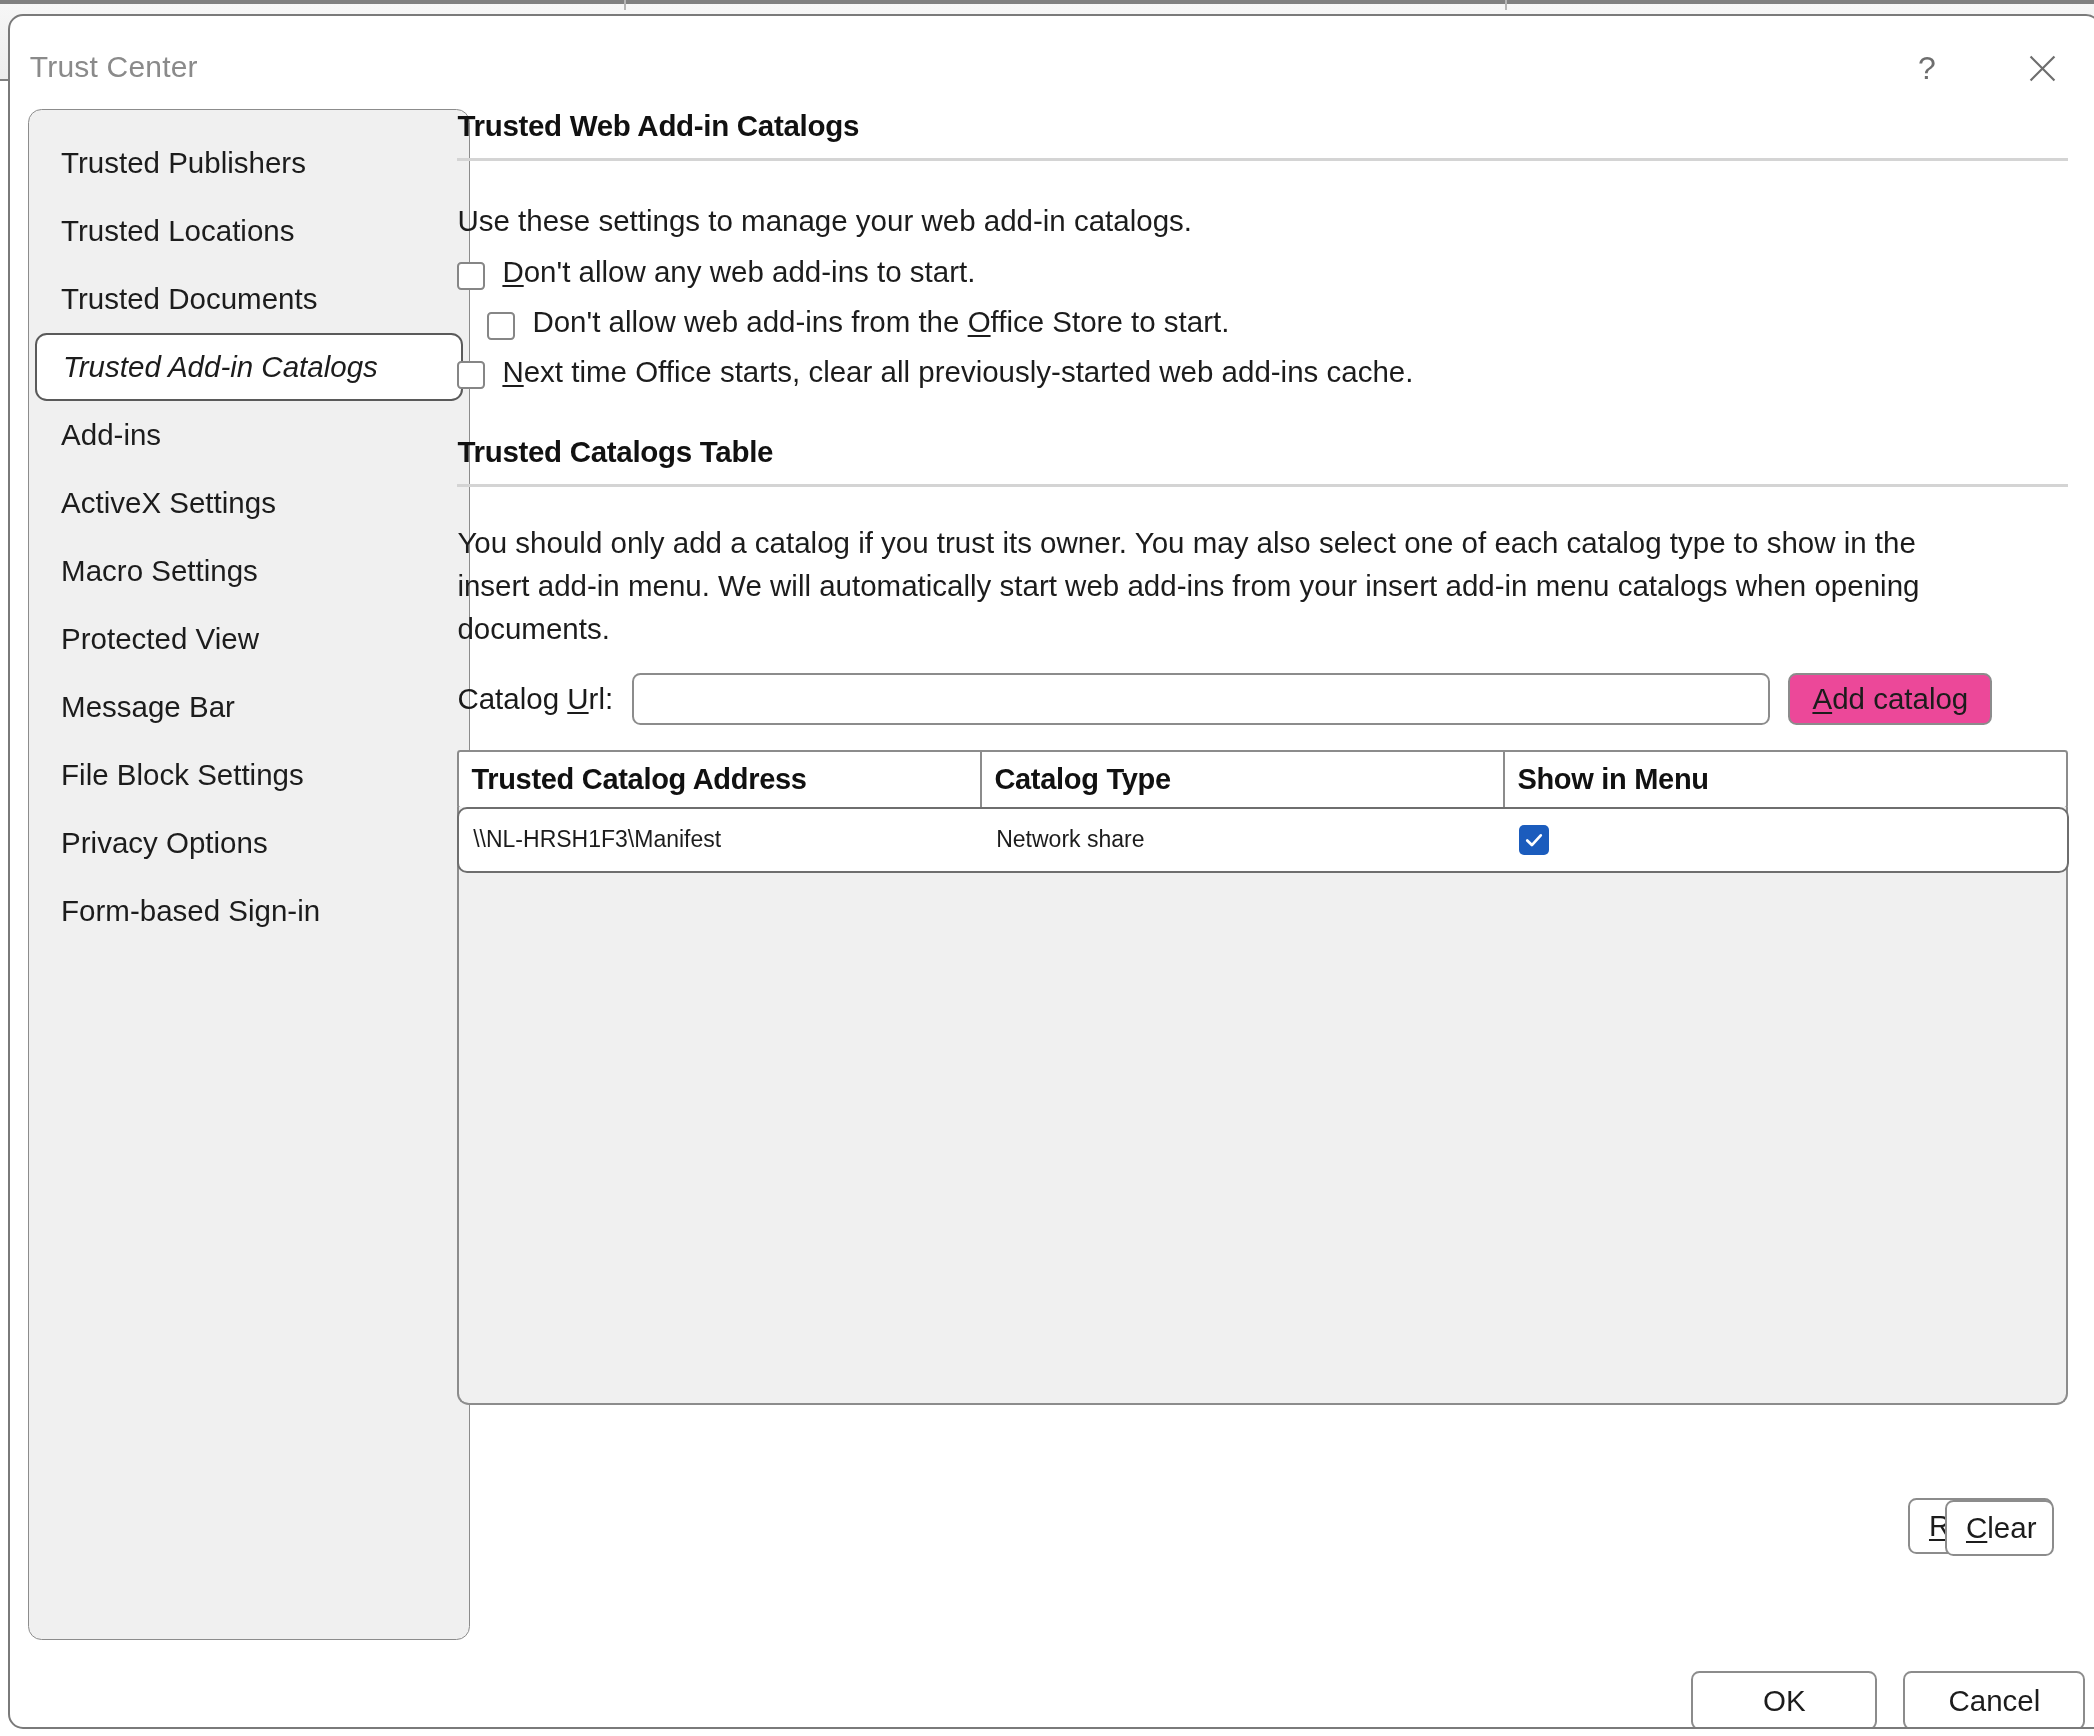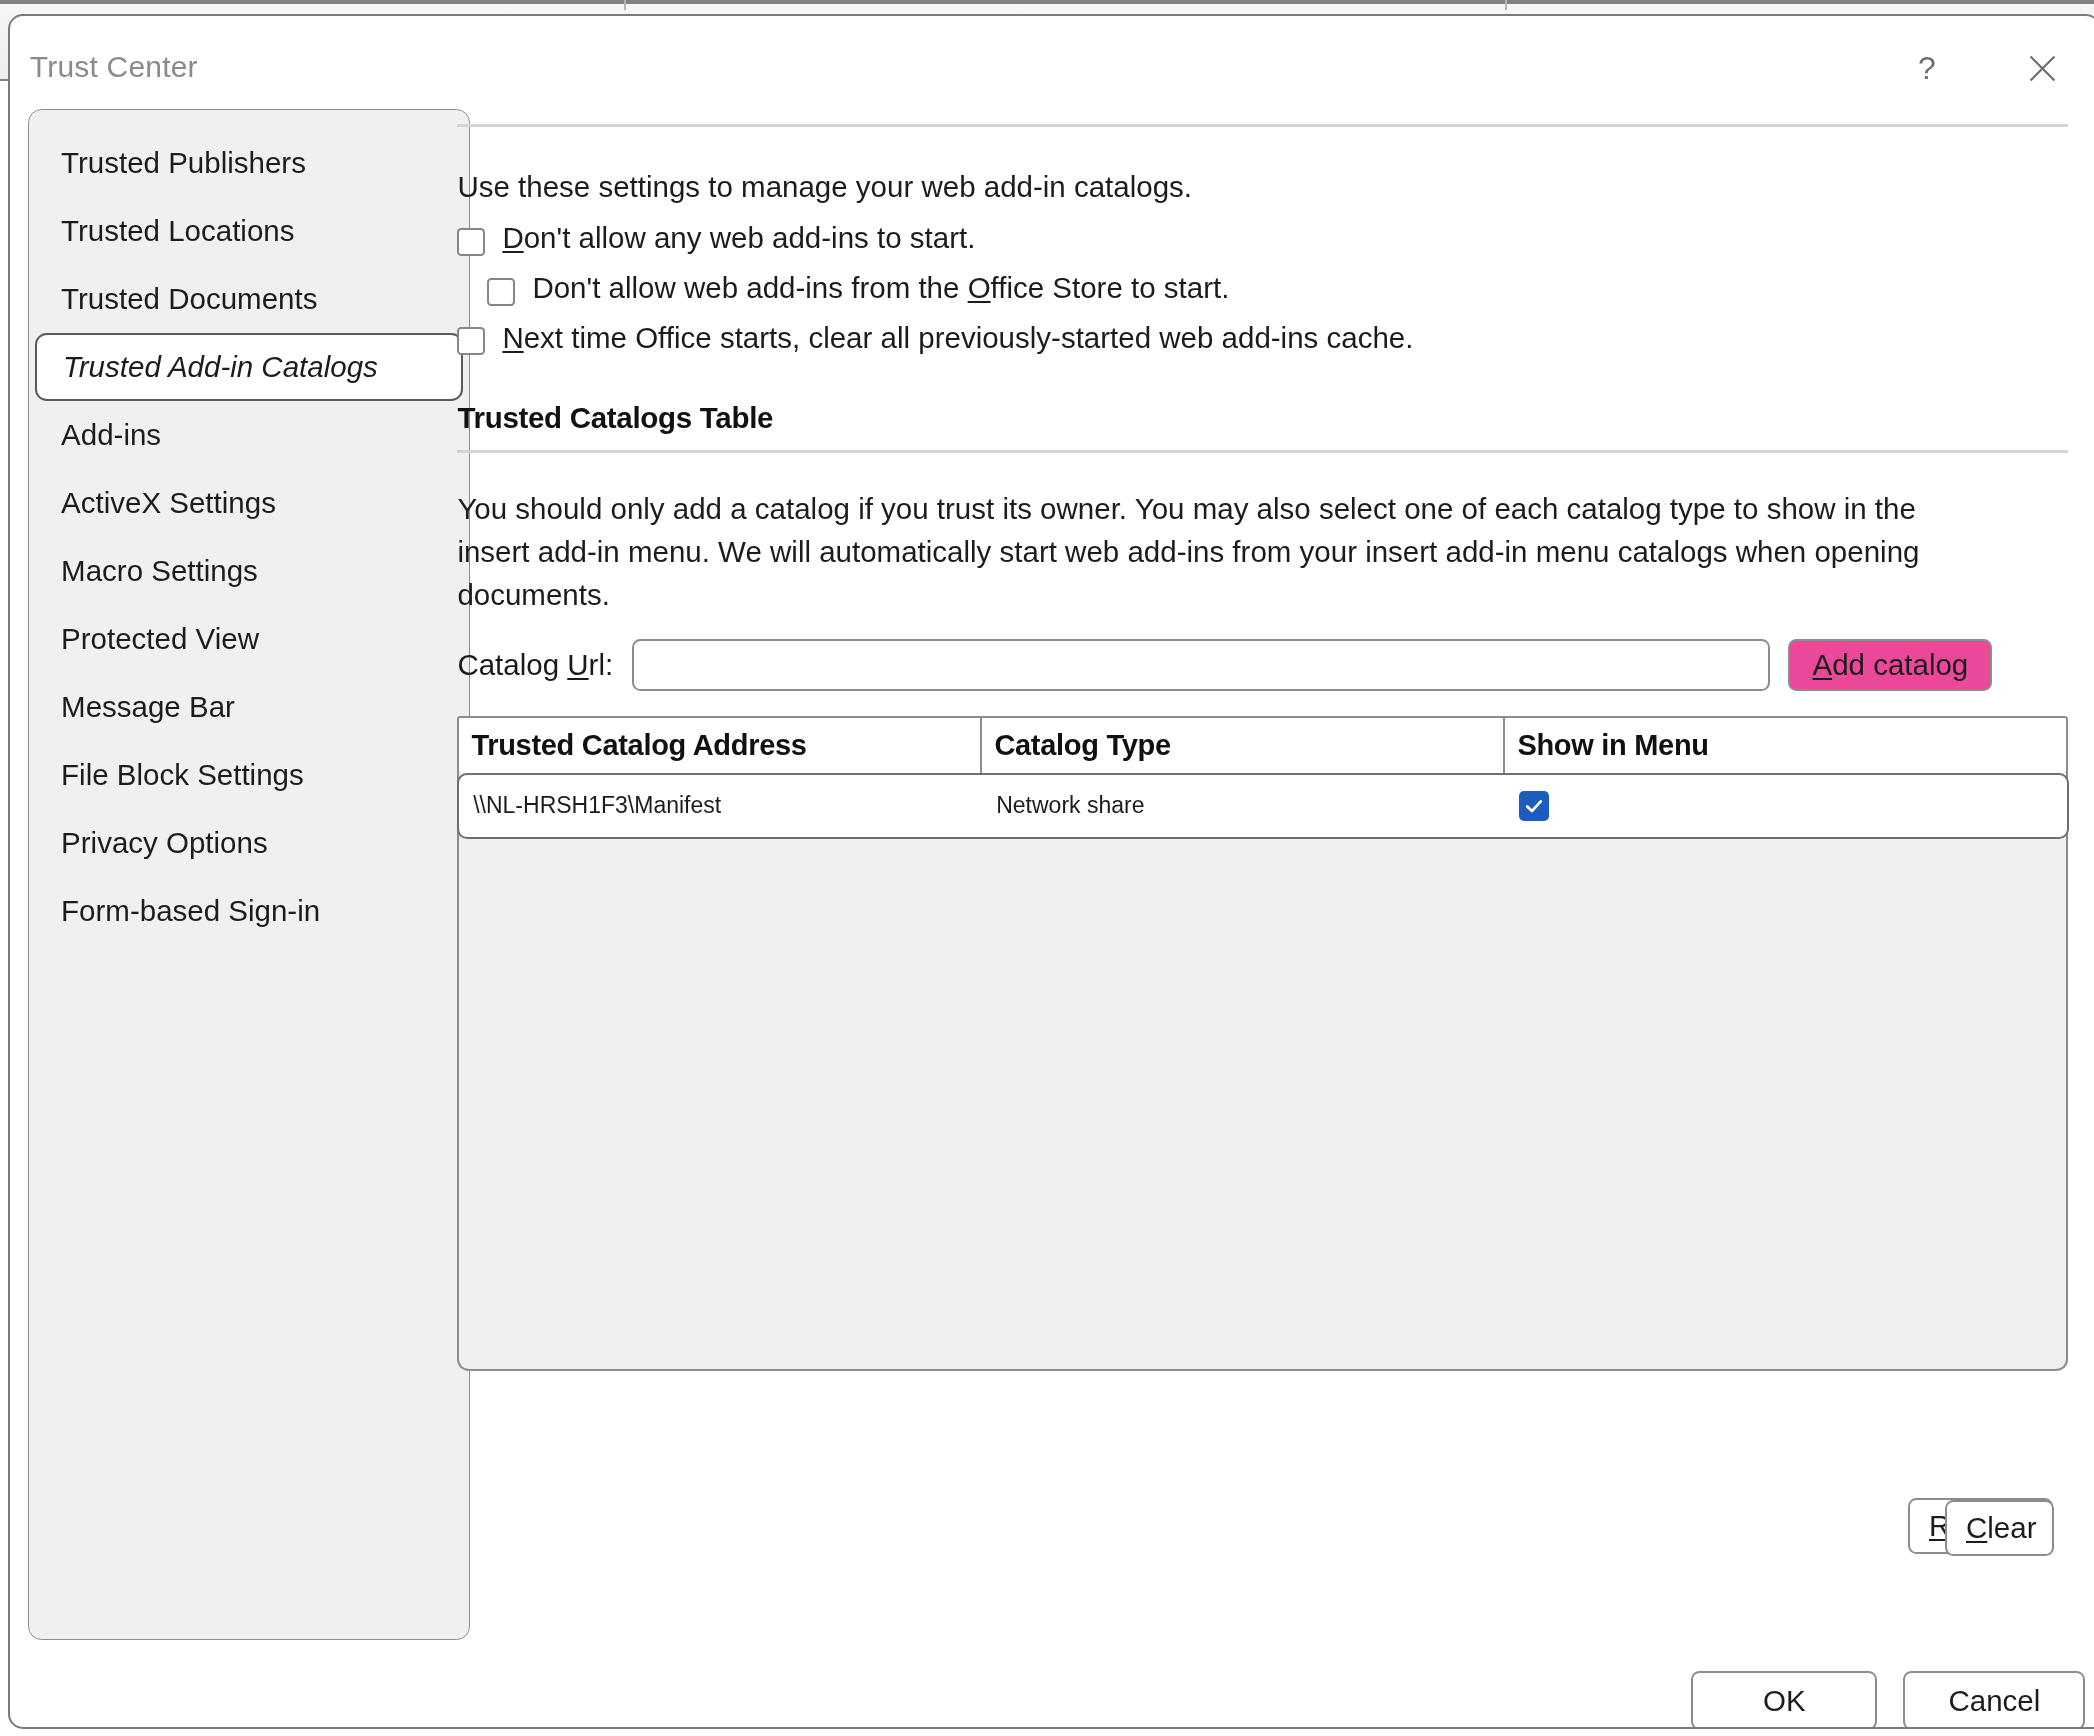--- a/index.html
+++ b/index.html
@@ -352,20 +352,21 @@
     <div class="nav-item">
       <span>Privacy Options</span>
     </div>
     <div class="nav-item">
       <span>Form-based Sign-in</span>
     </div>
   </div>
 
   <div id="content">
 
+    <div class="section-title">Trusted Web Add-in Catalogs</div>
     <div class="section-rule"></div>
 
     <div class="body-text" style="margin-top:38px;">Use these settings to manage your web add-in catalogs.</div>
 
     <div class="check-row" style="margin-top:13.5px;">
       <span class="cbox"></span>
       <span class="check-label"><span class="u">D</span><span>on't allow any web add-ins to start.</span></span>
     </div>
 
     <div class="check-row" style="margin-top:15px; margin-left:30px;">

